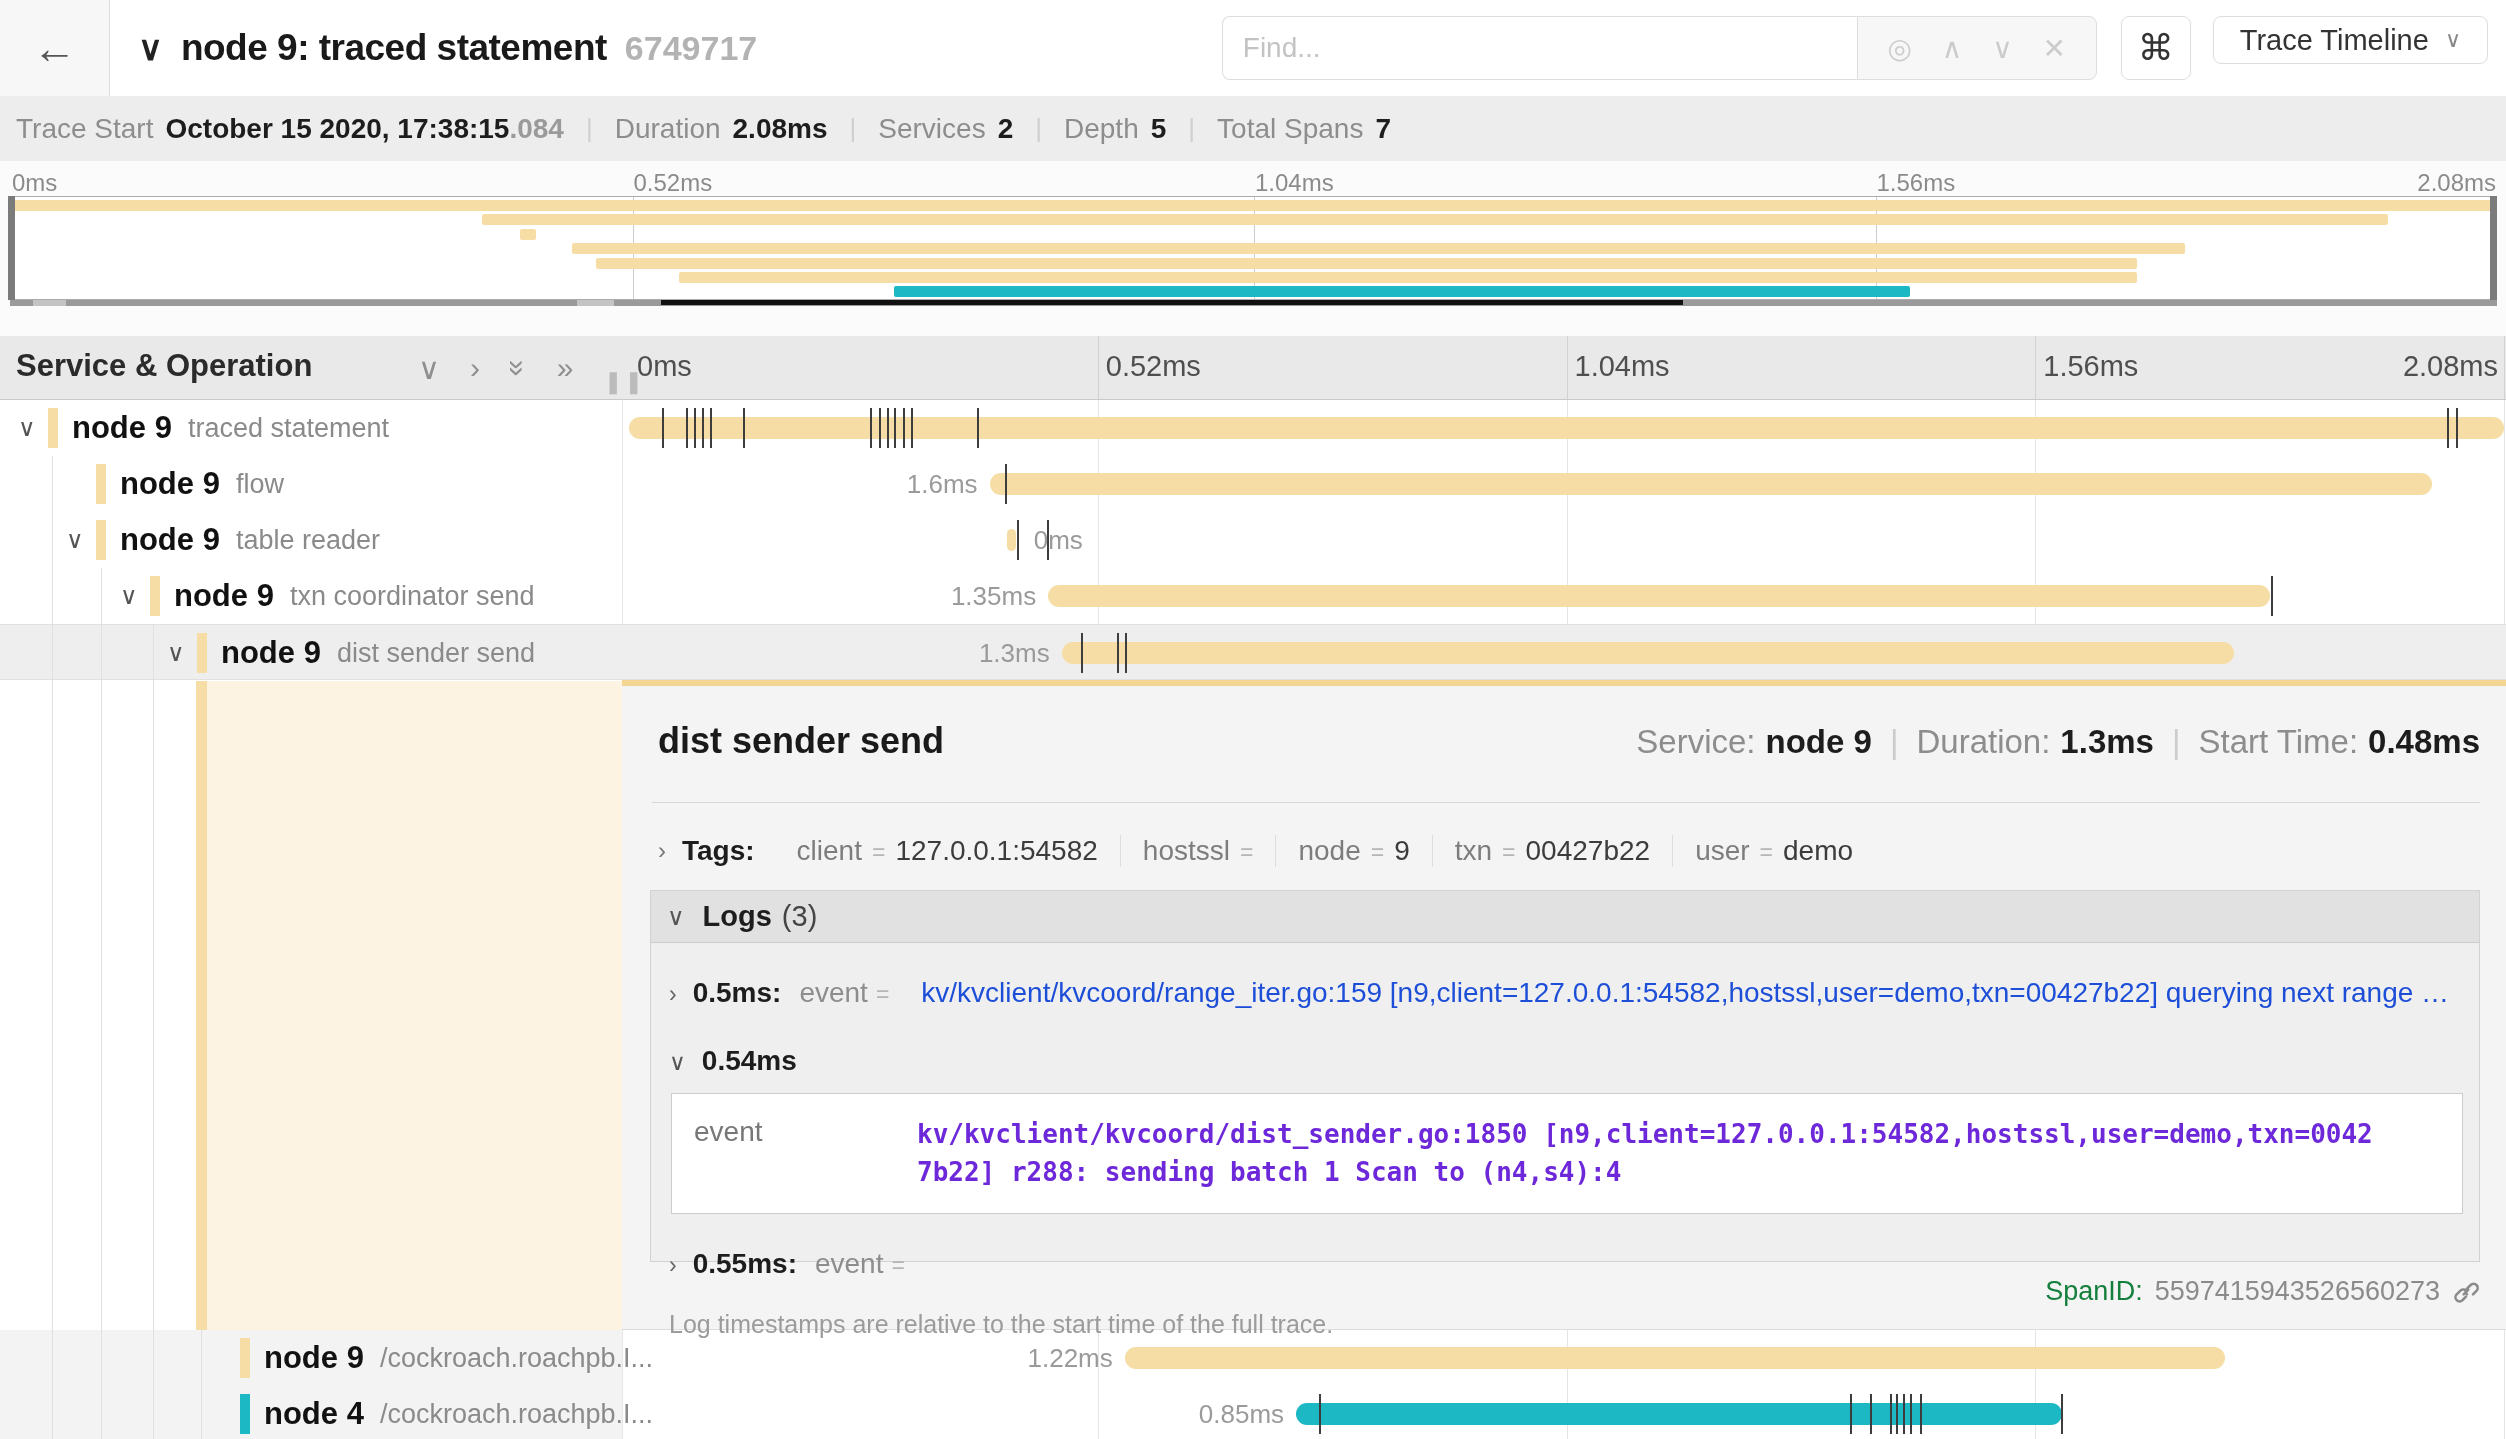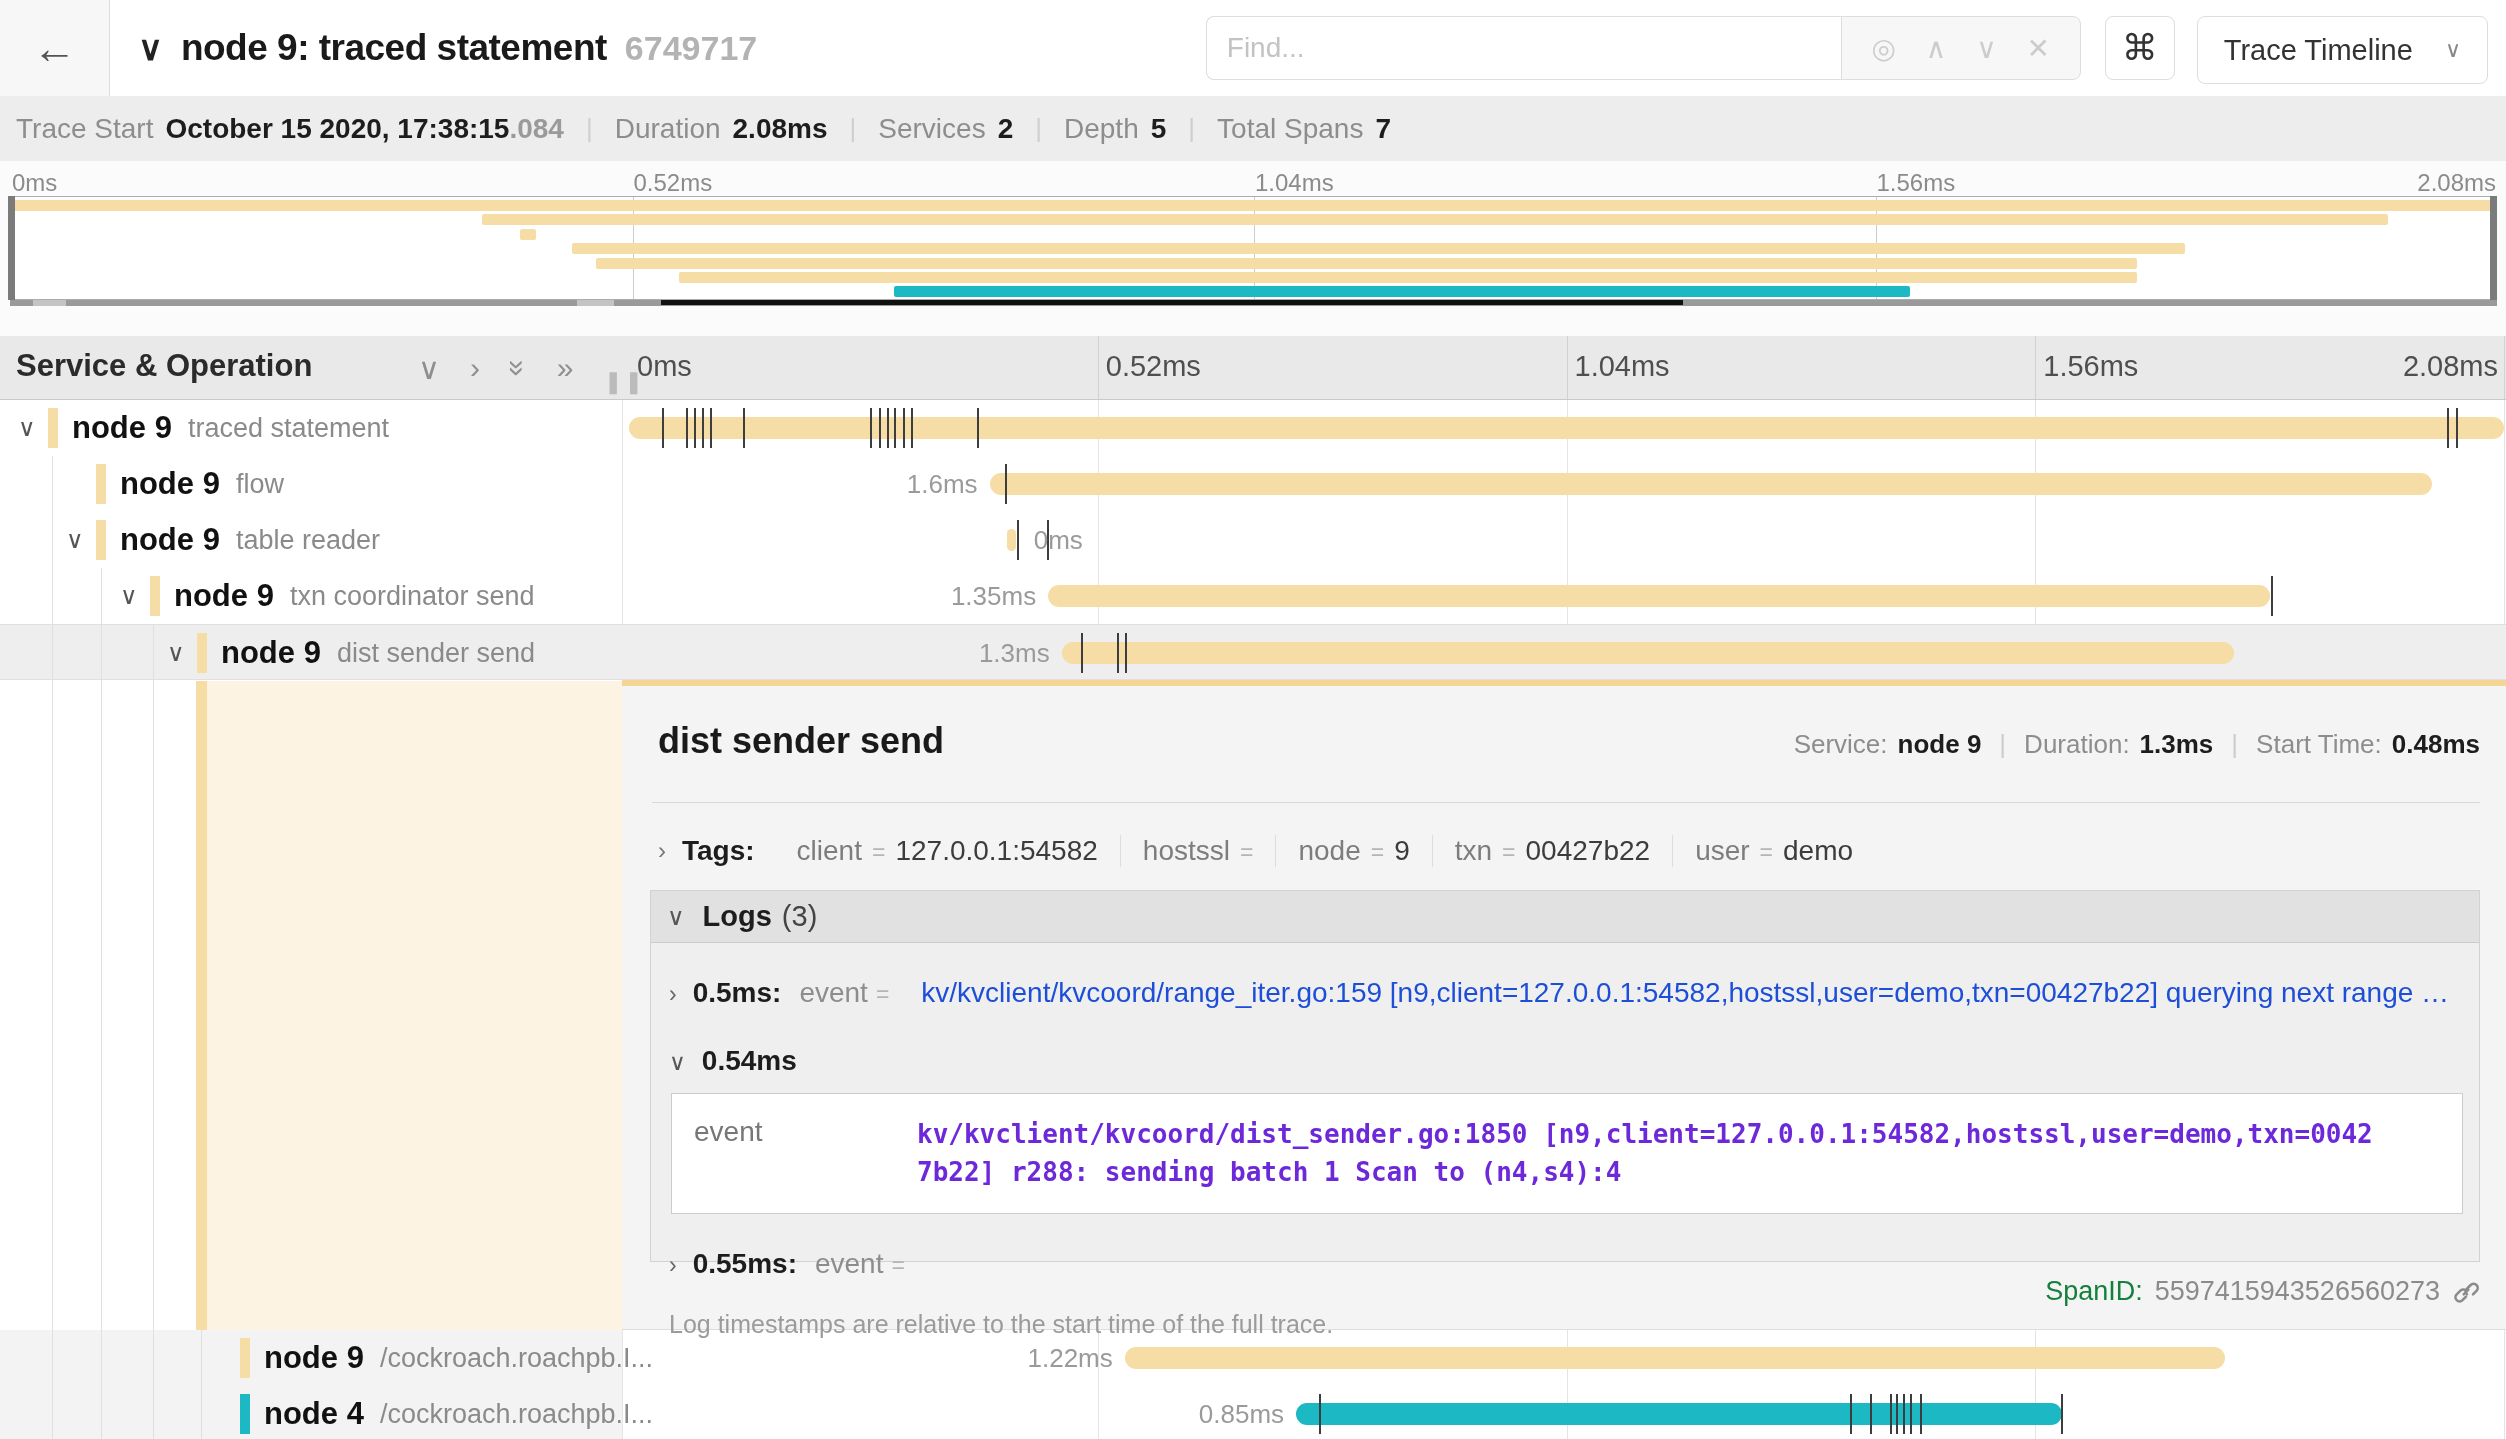--- a/index.html
+++ b/index.html
@@ -19,22 +19,22 @@
   .findwrap { position:absolute; right:18px; top:16px; height:64px; display:flex; align-items:stretch; }
   .find-input { width:635px; height:64px; border:1px solid #ddd; border-right:none;
                 border-radius:8px 0 0 8px; font-size:28px; padding:0 20px; color:#444; outline:none;
                 font-family:"Liberation Sans", sans-serif; }
   .find-input::placeholder { color:#c3c3c3; }
   .find-icons { width:240px; border:1px solid #ddd; background:#f7f7f7; border-radius:0 8px 8px 0;
                 display:flex; align-items:center; justify-content:space-evenly; }
   .find-icons span { color:#ccc; font-size:28px; }
   .kbd-btn { width:70px; height:64px; margin-left:24px; border:1px solid #ddd; border-radius:8px;
              background:#fff; font-size:36px; color:#333; display:flex; align-items:center; justify-content:center; }
-  .view-btn { height:68px; margin-left:22px; padding:0 26px; border:1px solid #ddd; border-radius:8px;
-              background:#fff; font-size:29px; color:#333; display:flex; align-items:center; gap:32px; }
+  .view-btn { height:48px; margin-left:22px; padding:0 26px; border:1px solid #ddd; border-radius:8px;
+              background:#fff; font-size:29px; color:#333; display:flex; align-items:center; gap:16px; }
   .view-btn .dd { color:#888; font-size:22px; }
 
   
   .summary { position:absolute; left:0; top:96px; width:2506px; height:65px; background:#ededed;
              display:flex; align-items:center; padding-left:16px; font-size:28px; }
   .sum-label { color:#8d8d8d; margin-right:12px; }
   .sum-val { color:#1d1d1d; font-weight:bold; }
   .sum-suffix { color:#9a9a9a; font-weight:bold; }
   .sum-sep { color:#cfcfcf; margin:0 22px; font-size:26px; }
 
@@ -82,21 +82,21 @@
 
   .guide { position:absolute; width:1px; background:#e0e0e0; z-index:3; }
   .stripe { position:absolute; left:196px; width:11px; background:#f6dda5; z-index:4; }
   .cream { position:absolute; left:207px; width:415px; background:#fdf3e2; z-index:3; }
 
   
   .detail { position:absolute; left:622px; top:280px; width:1884px; height:650px; background:#f4f4f4;
             border-top:6px solid #f3d694; border-bottom:1px solid #ddd; z-index:5; }
   .d-head { position:absolute; left:36px; right:26px; top:34px; display:flex; align-items:baseline; }
   .d-title { font-size:36px; font-weight:bold; color:#1a1a1a; }
-  .d-meta { margin-left:auto; font-size:26px; color:#8d8d8d; display:flex; align-items:baseline; }
+  .d-meta { margin-left:auto; font-size:33px; color:#8d8d8d; display:flex; align-items:baseline; }
   .d-meta b { color:#1d1d1d; font-weight:bold; margin-left:10px; }
   .d-meta .sep { color:#ccc; margin:0 18px; }
   .d-hr { position:absolute; left:30px; right:26px; top:116px; height:1px; background:#d8d8d8; }
   .d-tags { position:absolute; left:36px; top:140px; height:50px; display:flex; align-items:center; font-size:28px; }
   .d-tags .chev { color:#777; font-size:24px; margin-right:16px; }
   .d-tags .tlabel { font-weight:bold; color:#1d1d1d; margin-right:20px; }
   .tagitem { display:flex; align-items:baseline; padding:0 22px; border-right:1px solid #ddd; gap:10px; }
   .tagitem:last-child { border-right:none; }
   .tagitem .k { color:#7d7d7d; } .tagitem .eq { color:#b5b5b5; font-size:23px; } .tagitem .v { color:#3c3c3c; }
 

